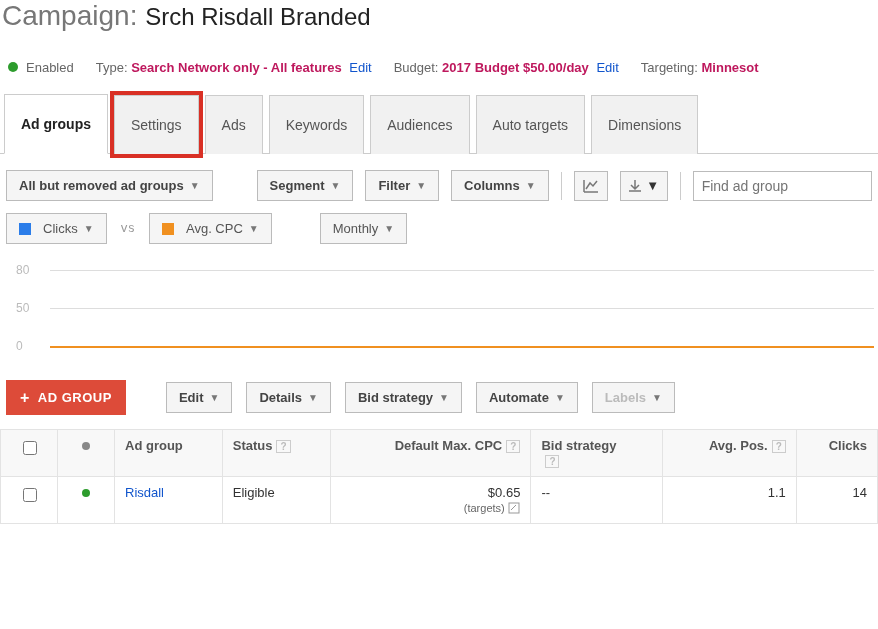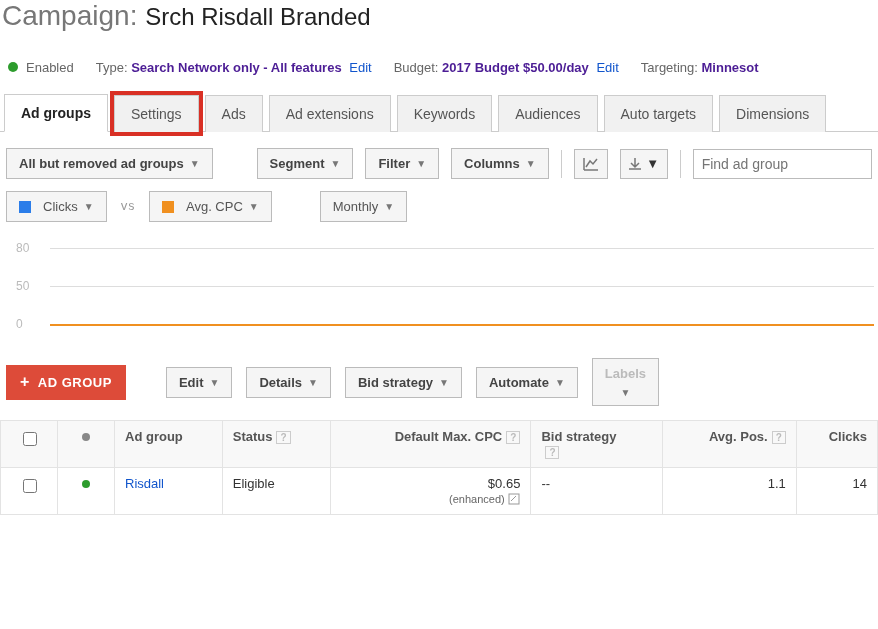--- a/index.html
+++ b/index.html
@@ -33,30 +33,30 @@
   gap: 22px;
   padding: 18px 0 18px 8px;
   font-size: 13px;
   color: #666;
   white-space: nowrap;
 }
 .status-dot {
   width: 10px; height: 10px; border-radius: 50%;
   background: #2d9c2d; display: inline-block; margin-right: 8px;
 }
-.infobar b { color: #4c1d95; font-weight: bold; }
+.infobar b { color: #be185d; font-weight: bold; }
 .infobar .edit { color: #1155cc; margin-left: 4px; }
 .tabs {
   display: flex;
   align-items: flex-end;
   border-bottom: 1px solid #ccc;
   padding-left: 4px;
 }
 .tab {
-  padding: 10px 16px;
+  padding: 21px 16px;
   background: #f1f1f1;
   border: 1px solid #ccc;
   border-bottom: none;
   color: #555;
   margin-right: 6px;
   font-size: 14px;
   cursor: pointer;
   position: relative;
   top: 1px;
 }
@@ -150,21 +150,21 @@
   color: #fff;
   border: none;
   padding: 10px 14px;
   font-size: 13px;
   font-weight: bold;
   letter-spacing: 0.5px;
   display: inline-flex; align-items:center; gap:8px;
   cursor:pointer;
 }
 .red-btn .plus { font-size: 16px; line-height: 0; }
-.btn.disabled { color:#bbb;flex-direction:column; }
+.btn.disabled { color:#bbb; }
 table.datatable {
   width: 100%;
   border-collapse: collapse;
 }
 table.datatable th, table.datatable td {
   border: 1px solid #e3e3e3;
   padding: 8px 10px;
   font-size: 13px;
   vertical-align: top;
   text-align: left;
@@ -204,21 +204,20 @@
     </span>
     <span>
       <span>Targeting: </span><b>Minnesot</b>
     </span>
   </div>
 
   <div class="tabs">
     <div class="tab active">Ad groups</div>
     <div class="tab highlight">Settings</div>
     <div class="tab">Ads</div>
-    <div class="tab">Ad extensions</div>
     <div class="tab">Keywords</div>
     <div class="tab">Audiences</div>
     <div class="tab">Auto targets</div>
     <div class="tab">Dimensions</div>
   </div>
 
   <div class="toolbar-row">
     <div class="btn">
       <span>All but removed ad groups</span>
         <span class="caret">▼</span>
@@ -324,21 +323,21 @@
       </tr>
     </thead>
     <tbody>
       <tr>
         <td style="text-align:center"><input type="checkbox" style=""></td>
         <td style="text-align:center"><span class="row-dot"></span></td>
         <td><a href="#">Risdall</a></td>
         <td>Eligible</td>
         <td class="r">
           <span>$0.65</span><br>
-          <span class="enhanced-note">(enhanced)</span>
+          <span class="enhanced-note">(targets)</span>
           <svg width="12" height="12" style="vertical-align:-2px">
               <rect x="1" y="1" width="10" height="10" fill="none" stroke="#999"></rect>
               <path d="M3 8 L8 3" stroke="#999"></path>
             </svg>
         </td>
         <td>--</td>
         <td class="r">1.1</td>
         <td class="r">14</td>
       </tr>
     </tbody>

